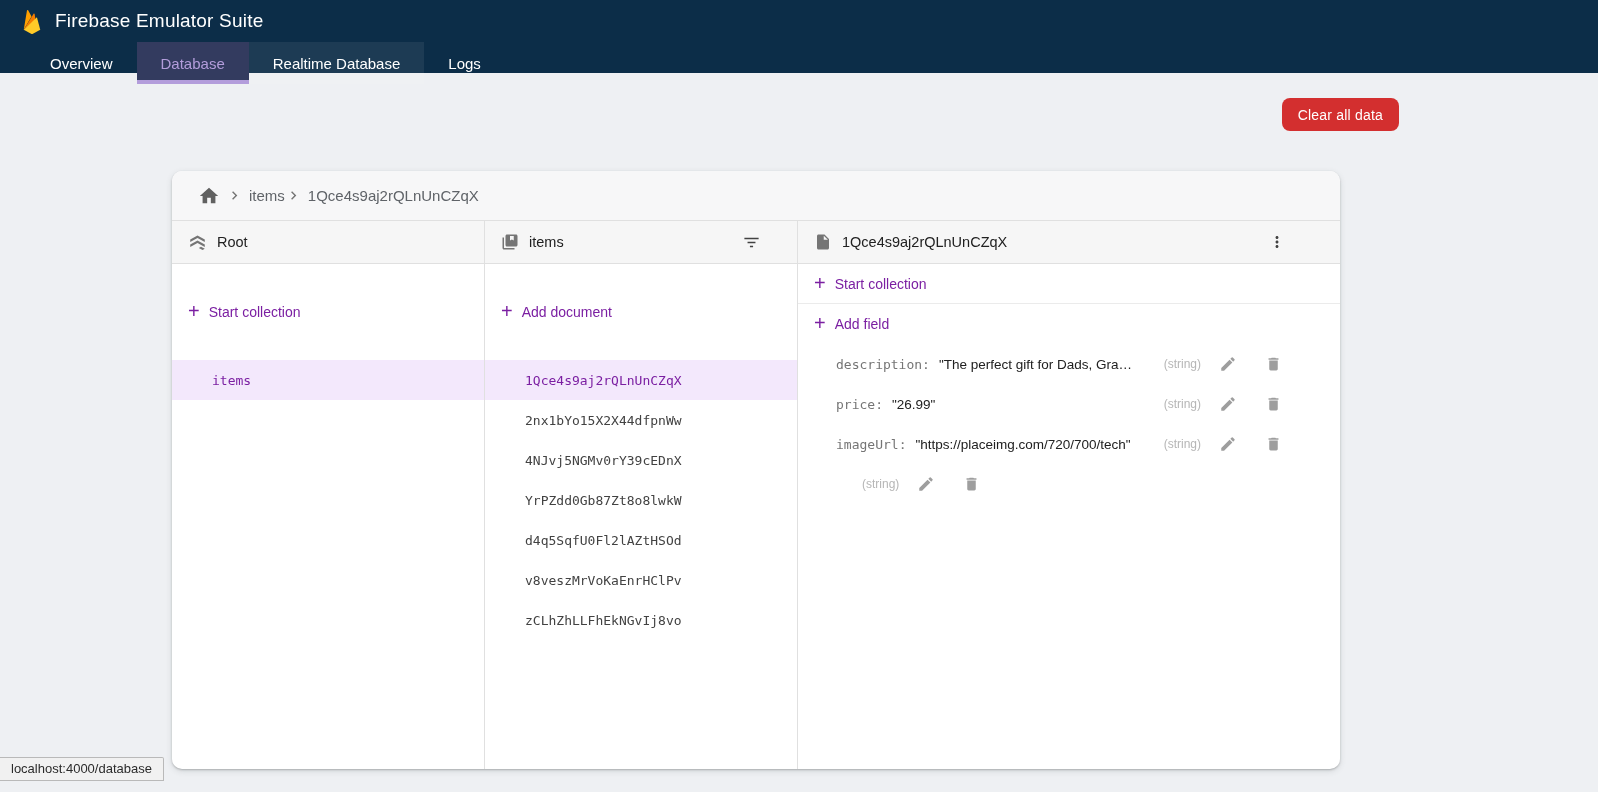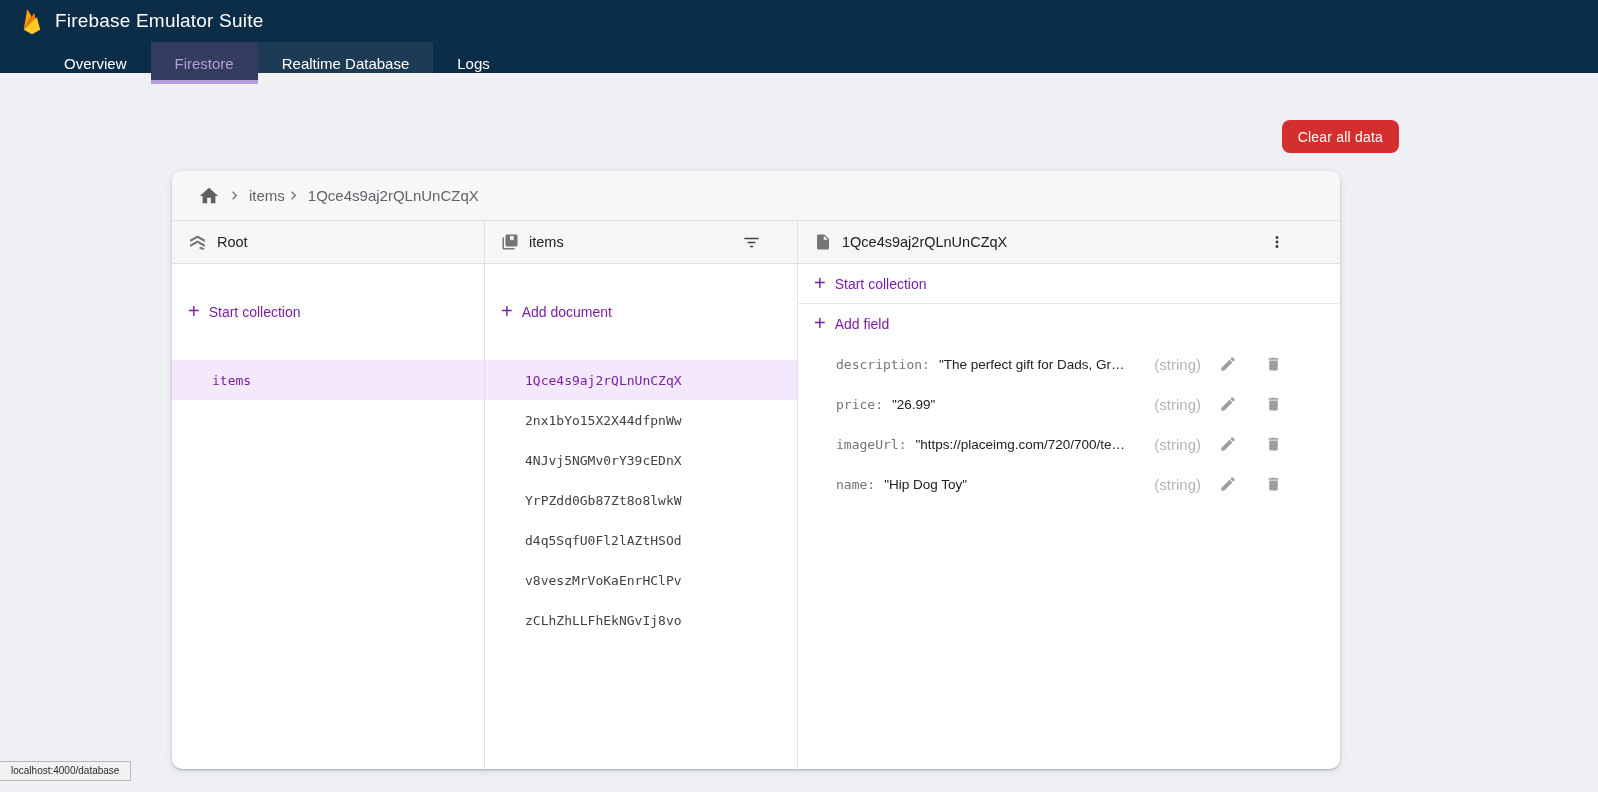--- a/index.html
+++ b/index.html
@@ -16,30 +16,30 @@
   body{
     background:var(--page_bg);
     font-family:"Liberation Sans", sans-serif;
     position:relative;
     color:#212121;
   }
   
   .app-header{background:var(--header_bg);height:73px;}
   .header-top{height:42px;display:flex;align-items:center;padding-left:22px;gap:13px;}
   .app-title{color:#fff;font-size:19px;font-weight:500;letter-spacing:.2px;}
-  .tabs{display:flex;height:42px;padding-left:40px;align-items:stretch;}
+  .tabs{display:flex;height:42px;padding-left:26px;align-items:stretch;}
   .tab{color:#fff;font-size:15px;font-weight:500;display:flex;align-items:center;
        padding:0 24px;position:relative;cursor:pointer;text-decoration:none;}
   .tab.tinted{background:rgba(255,255,255,.07);}
   .tab.active{background:#333b5f;color:var(--tab_active_purple);}
   .tab.active::after{content:"";position:absolute;left:0;right:0;bottom:0;height:4px;
        background:var(--tab_active_purple);}
   
   .clear-btn{
-    position:absolute;top:120px;right:199px;height:33px;padding:0 16px;
+    position:absolute;top:98px;right:199px;height:33px;padding:0 16px;
     background:var(--danger_red);color:#fff;border:none;border-radius:8px;
     font-family:inherit;font-size:14px;font-weight:500;cursor:pointer;letter-spacing:.2px;
   }
   
   .card{
     position:absolute;left:172px;top:171px;width:1168px;height:598px;
     background:#fff;border-radius:10px;overflow:hidden;display:flex;flex-direction:column;
     box-shadow:0 1px 2px rgba(60,64,67,.30),0 2px 6px rgba(60,64,67,.15);
     text-align:right;
   }
@@ -75,29 +75,29 @@
   .row.selected{background:var(--selected_row_bg);color:var(--accent_purple);}
   
   .field-row{
     flex:0 0 40px;display:flex;align-items:center;padding:0 57px 0 38px;font-size:13.5px;
   }
   .field-main{flex:1;display:flex;align-items:baseline;min-width:0;overflow:hidden;}
   .field-name{font-family:"DejaVu Sans Mono", monospace;font-size:13px;color:#757575;flex:none;}
   .field-name::after{content:":";}
   .field-value{color:#212121;margin-left:9px;white-space:nowrap;overflow:hidden;
     text-overflow:ellipsis;min-width:0;}
-  .field-type{color:#b6b6b6;font-size:15px;margin-left:26px;flex:none;}
+  .field-type{color:#b6b6b6;font-size:12px;margin-left:26px;flex:none;}
   .icon-btn{flex:none;width:18px;height:18px;cursor:pointer;display:flex;align-items:center;}
   .icon-btn.edit{margin-left:18px;}
   .icon-btn.del{margin-left:28px;}
   .icon-btn svg{display:block;}
   
   .statusbar{
     position:absolute;left:0;bottom:11px;background:#f1f1f1;border:1px solid #b9b9b9;
-    border-left:none;padding:3px 11px 4px;font-size:10px;color:#2b2b2b;
+    border-left:none;padding:3px 11px 4px;font-size:13px;color:#2b2b2b;
     border-top-right-radius:2px;
   }
   .ih{display:inline-flex;align-items:center;}
 </style>
 </head>
 <body>
 
 <div class="app-header">
   <div class="header-top">
     <span class="ih">
@@ -106,21 +106,21 @@
         <path fill="#F57C00" d="M2.1 25.9 13.9 6.7c.34-.55 1.16-.36 1.25.26l1.2 7.2z"></path>
         <path fill="#FFCA28" d="M2.1 25.9 17.9 10.8l4 15-8.8 4.9a2.3 2.3 0 0 1-2.2 0z"></path>
       </svg>
     </span>
     <span class="app-title">Firebase Emulator Suite</span>
   </div>
   <nav class="tabs">
 
       <a class="tab">Overview</a>
 
-      <a class="tab active">Firestore</a>
+      <a class="tab active">Database</a>
 
       <a class="tab tinted">Realtime Database</a>
 
       <a class="tab">Logs</a>
     </nav>
 </div>
 
 <button class="clear-btn">Clear all data</button>
 
 <div class="card">
@@ -289,24 +289,20 @@
               </svg>
             </span>
             <span class="icon-btn del">
               <svg width="17" height="18" viewBox="0 0 24 24" fill="#9e9e9e">
                 <path d="M6 19c0 1.1.9 2 2 2h8c1.1 0 2-.9 2-2V7H6v12zM19 4h-3.5l-1-1h-5l-1 1H5v2h14V4z"></path>
               </svg>
             </span>
           </div>
 
           <div class="field-row">
-            <span class="field-main">
-              <span class="field-name">name</span>
-              <span class="field-value">"Hip Dog Toy"</span>
-            </span>
             <span class="field-type">(string)</span>
             <span class="icon-btn edit">
               <svg width="18" height="18" viewBox="0 0 24 24" fill="#9e9e9e">
                 <path d="M3 17.25V21h3.75L17.81 9.94l-3.75-3.75L3 17.25zM20.71 7.04c.39-.39.39-1.02 0-1.41l-2.34-2.34a.9959.9959 0 0 0-1.41 0l-1.83 1.83 3.75 3.75 1.83-1.83z"></path>
               </svg>
             </span>
             <span class="icon-btn del">
               <svg width="17" height="18" viewBox="0 0 24 24" fill="#9e9e9e">
                 <path d="M6 19c0 1.1.9 2 2 2h8c1.1 0 2-.9 2-2V7H6v12zM19 4h-3.5l-1-1h-5l-1 1H5v2h14V4z"></path>
               </svg>

